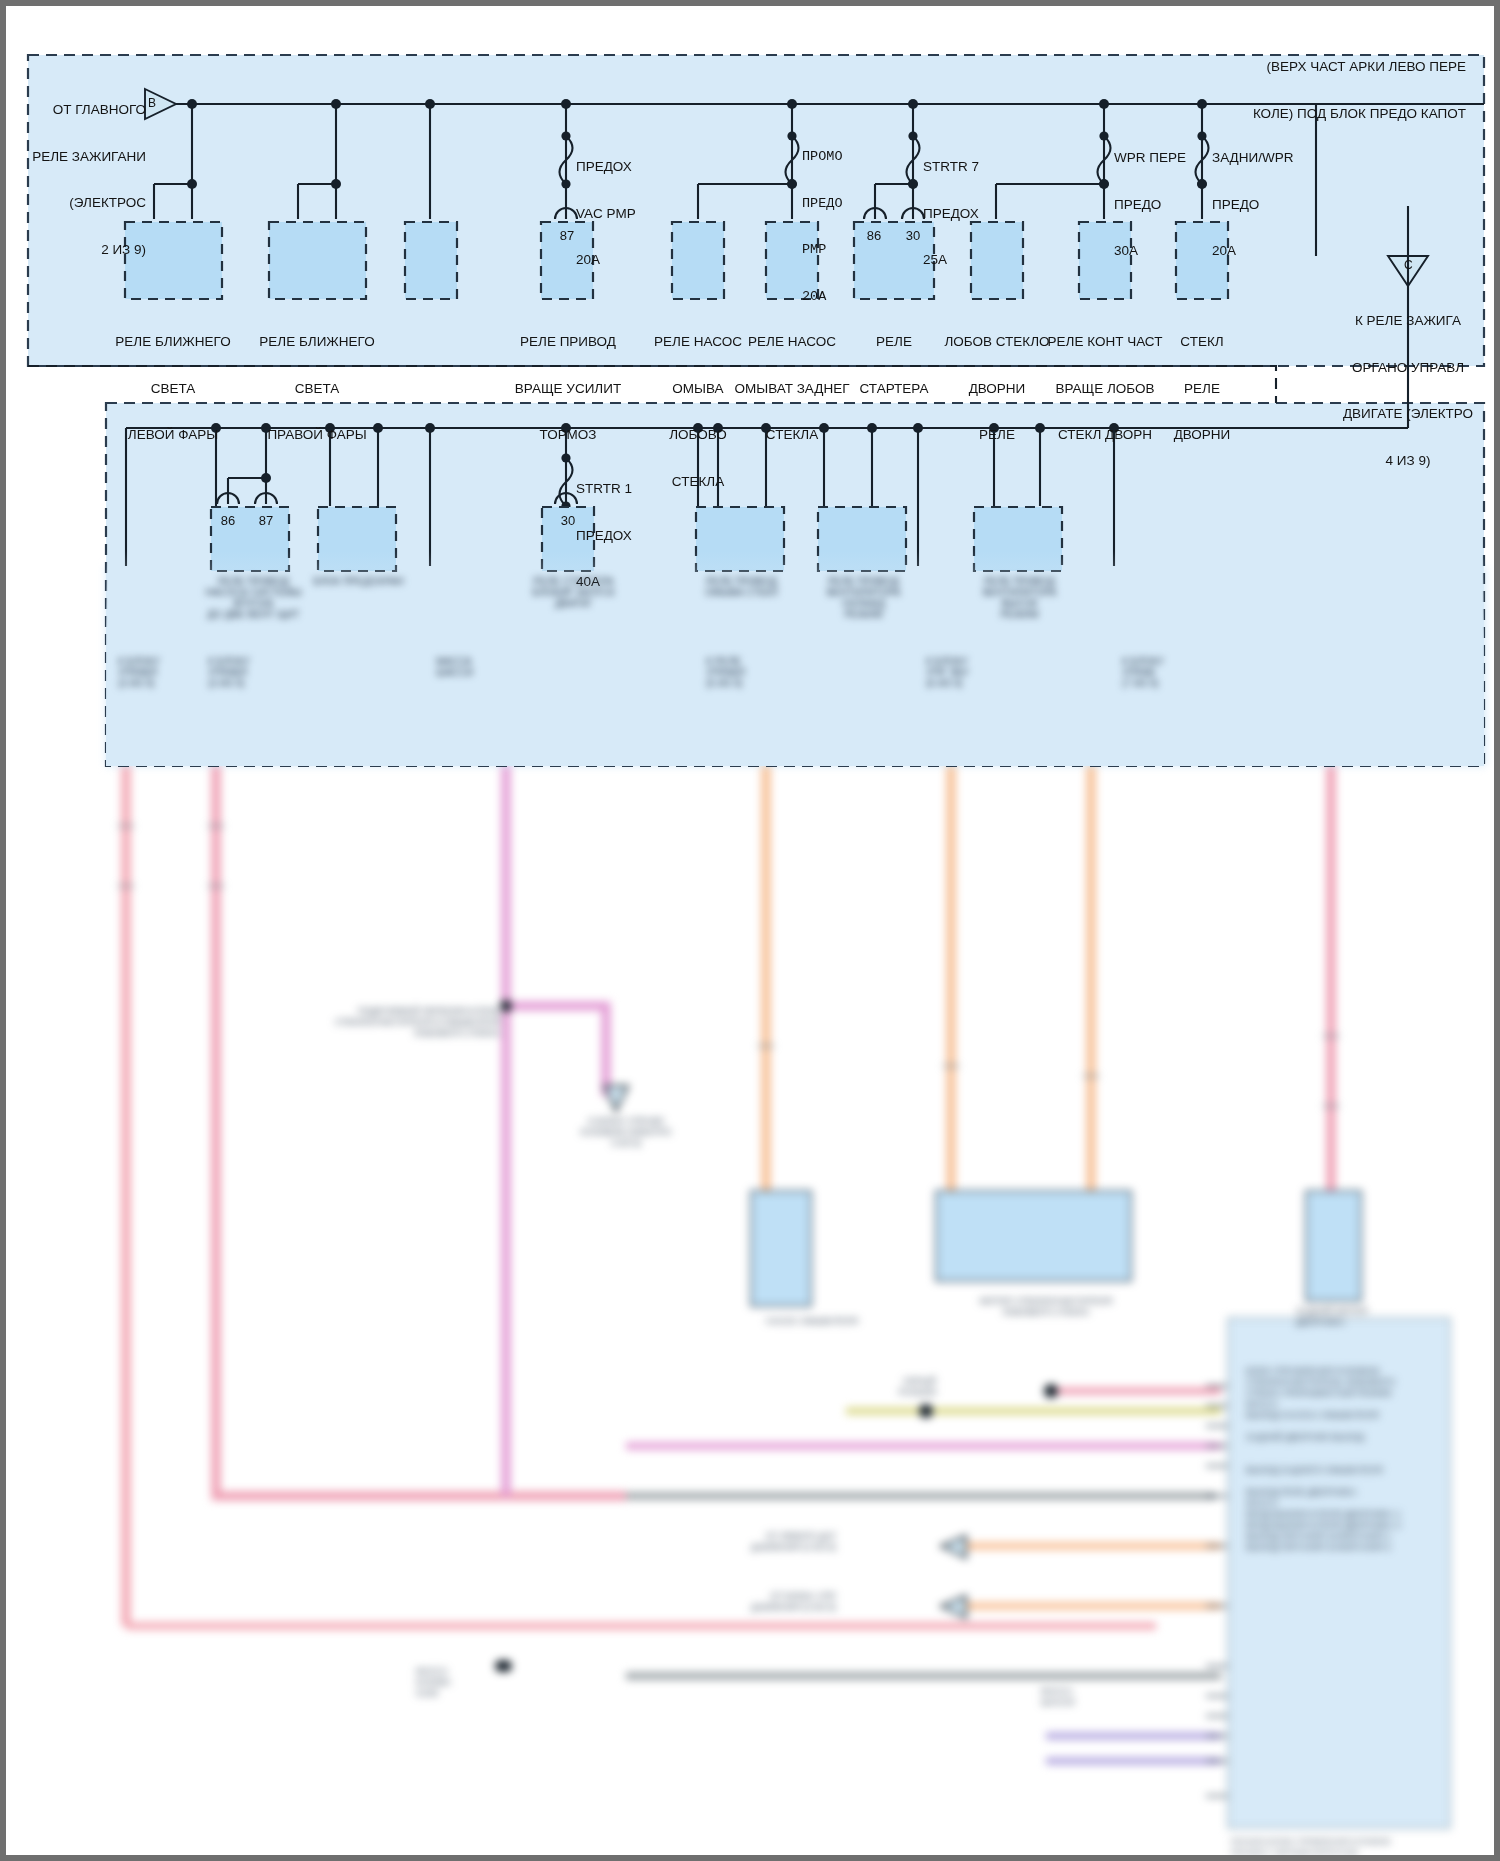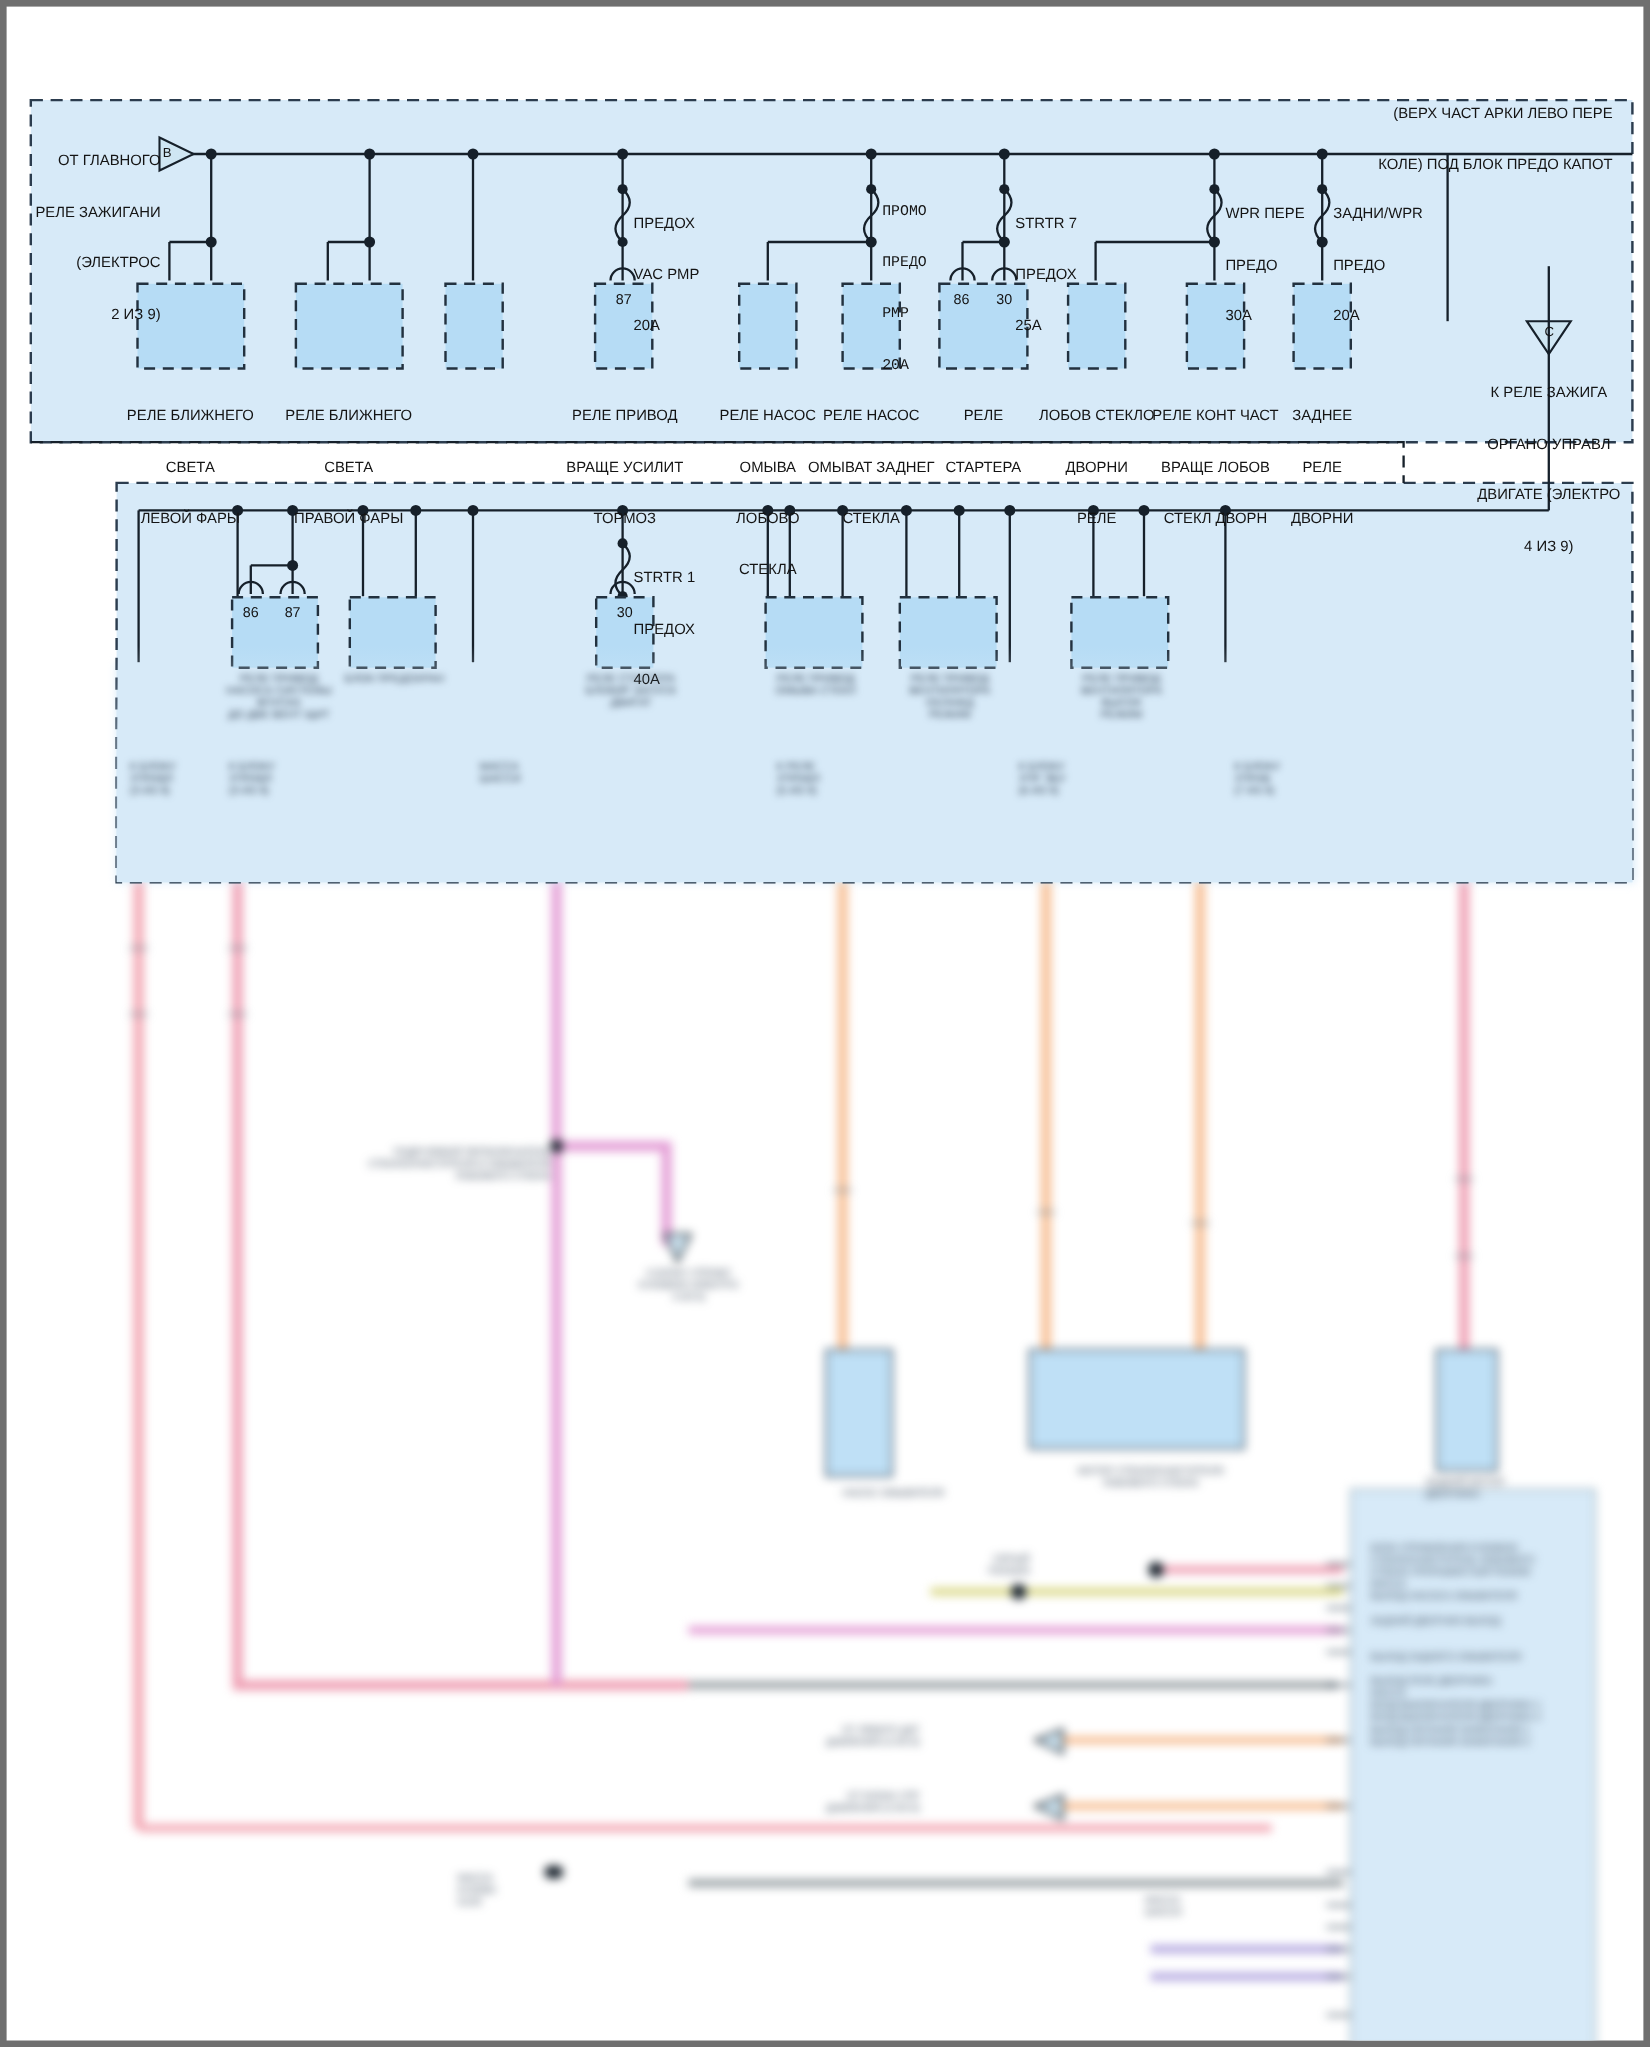--- a/index.html
+++ b/index.html
@@ -2,21 +2,21 @@
 <html><head>
 <meta charset="utf-8">
 <style>
   html,body{margin:0;padding:0;background:#7a7a7a;}
   body{font-family:"Liberation Sans","DejaVu Sans",sans-serif;}
   #page{
     position:relative;width:1500px;height:1861px;
     background:#ffffff;overflow:hidden;
     border:6px solid #6f6f6f;box-sizing:border-box;
   }
-  #canvas{position:absolute;inset:0;margin-top:36px;}
+  #canvas{position:absolute;inset:0;}
   svg.layer{position:absolute;left:0;top:0;width:1500px;height:1861px;overflow:visible;}
   .lbl{position:absolute;font-size:13.5px;line-height:15.5px;color:#141414;white-space:pre;}
   .lbl.c{text-align:center;}
   .lbl.r{text-align:right;}
   .lbl.pin{font-size:13px;}
   .blur2{filter:blur(3.6px);}
   .blur3{filter:blur(4.4px);}
   .panel{fill:#d7eaf8;stroke:#2b3c4e;stroke-width:2.2;stroke-dasharray:11 7;}
   .relay{fill:#b6dcf5;stroke:#22313f;stroke-width:2.2;stroke-dasharray:10 7;}
   .wire{stroke:#16202a;stroke-width:2.1;fill:none;}
@@ -419,21 +419,21 @@
       <div>ЛОБОВ СТЕКЛО</div>
       <div>ДВОРНИ</div>
       <div>РЕЛЕ</div>
     </div>
     <div class="lbl c" style="left:1029px;top:297px;width:140px;">
       <div>РЕЛЕ КОНТ ЧАСТ</div>
       <div>ВРАЩЕ ЛОБОВ</div>
       <div>СТЕКЛ ДВОРН</div>
     </div>
     <div class="lbl c" style="left:1136px;top:297px;width:120px;">
-      <div>ЗАДНЕЕ</div>
+      <div>СТЕКЛ</div>
       <div>РЕЛЕ</div>
       <div>ДВОРНИ</div>
     </div>
 
     <div class="lbl" style="left:570px;top:444px;">
       <div>STRTR 1</div>
       <div>ПРЕДОХ</div>
       <div>40A</div>
     </div>
 

